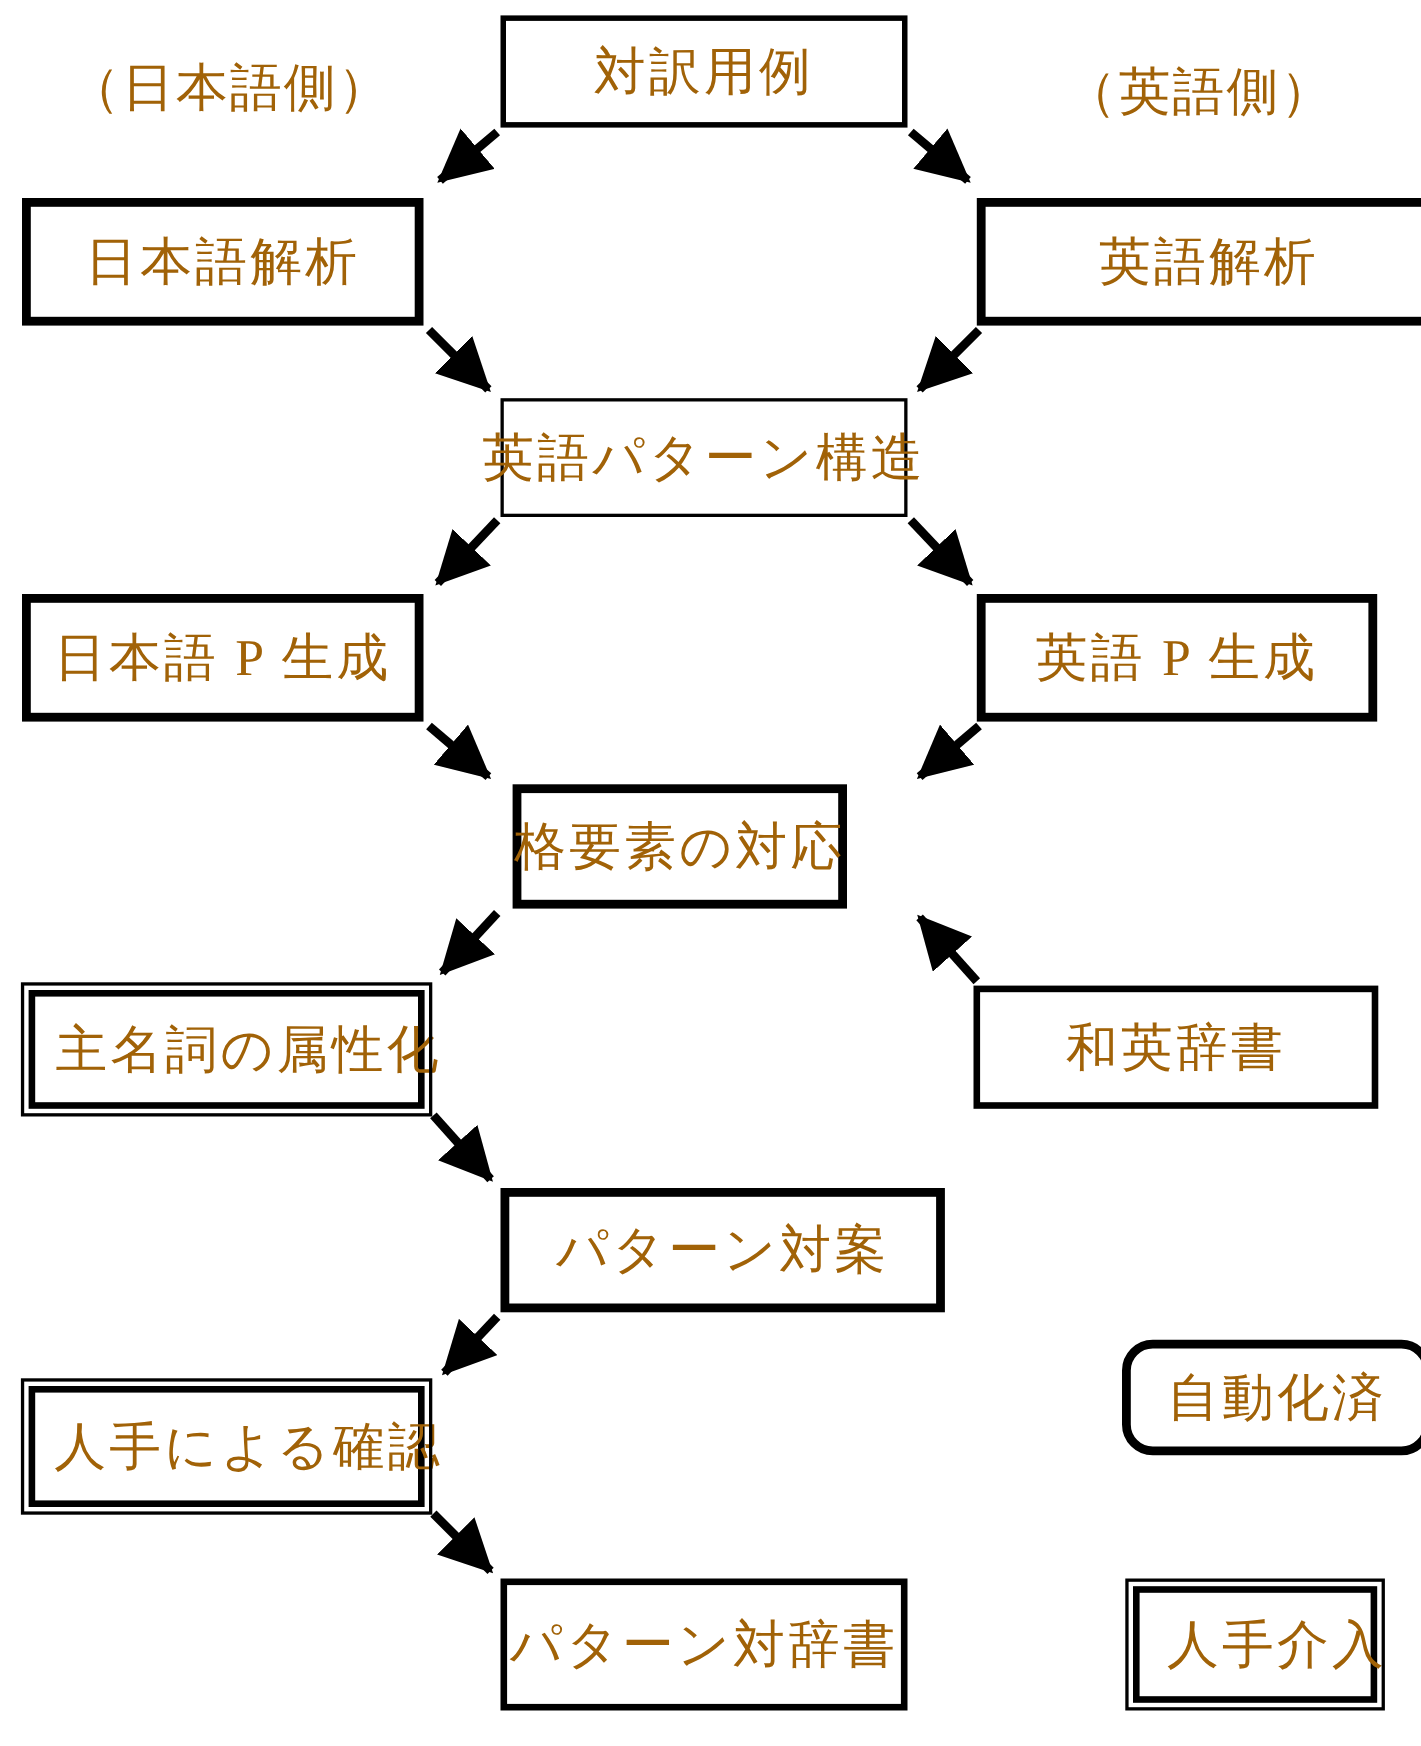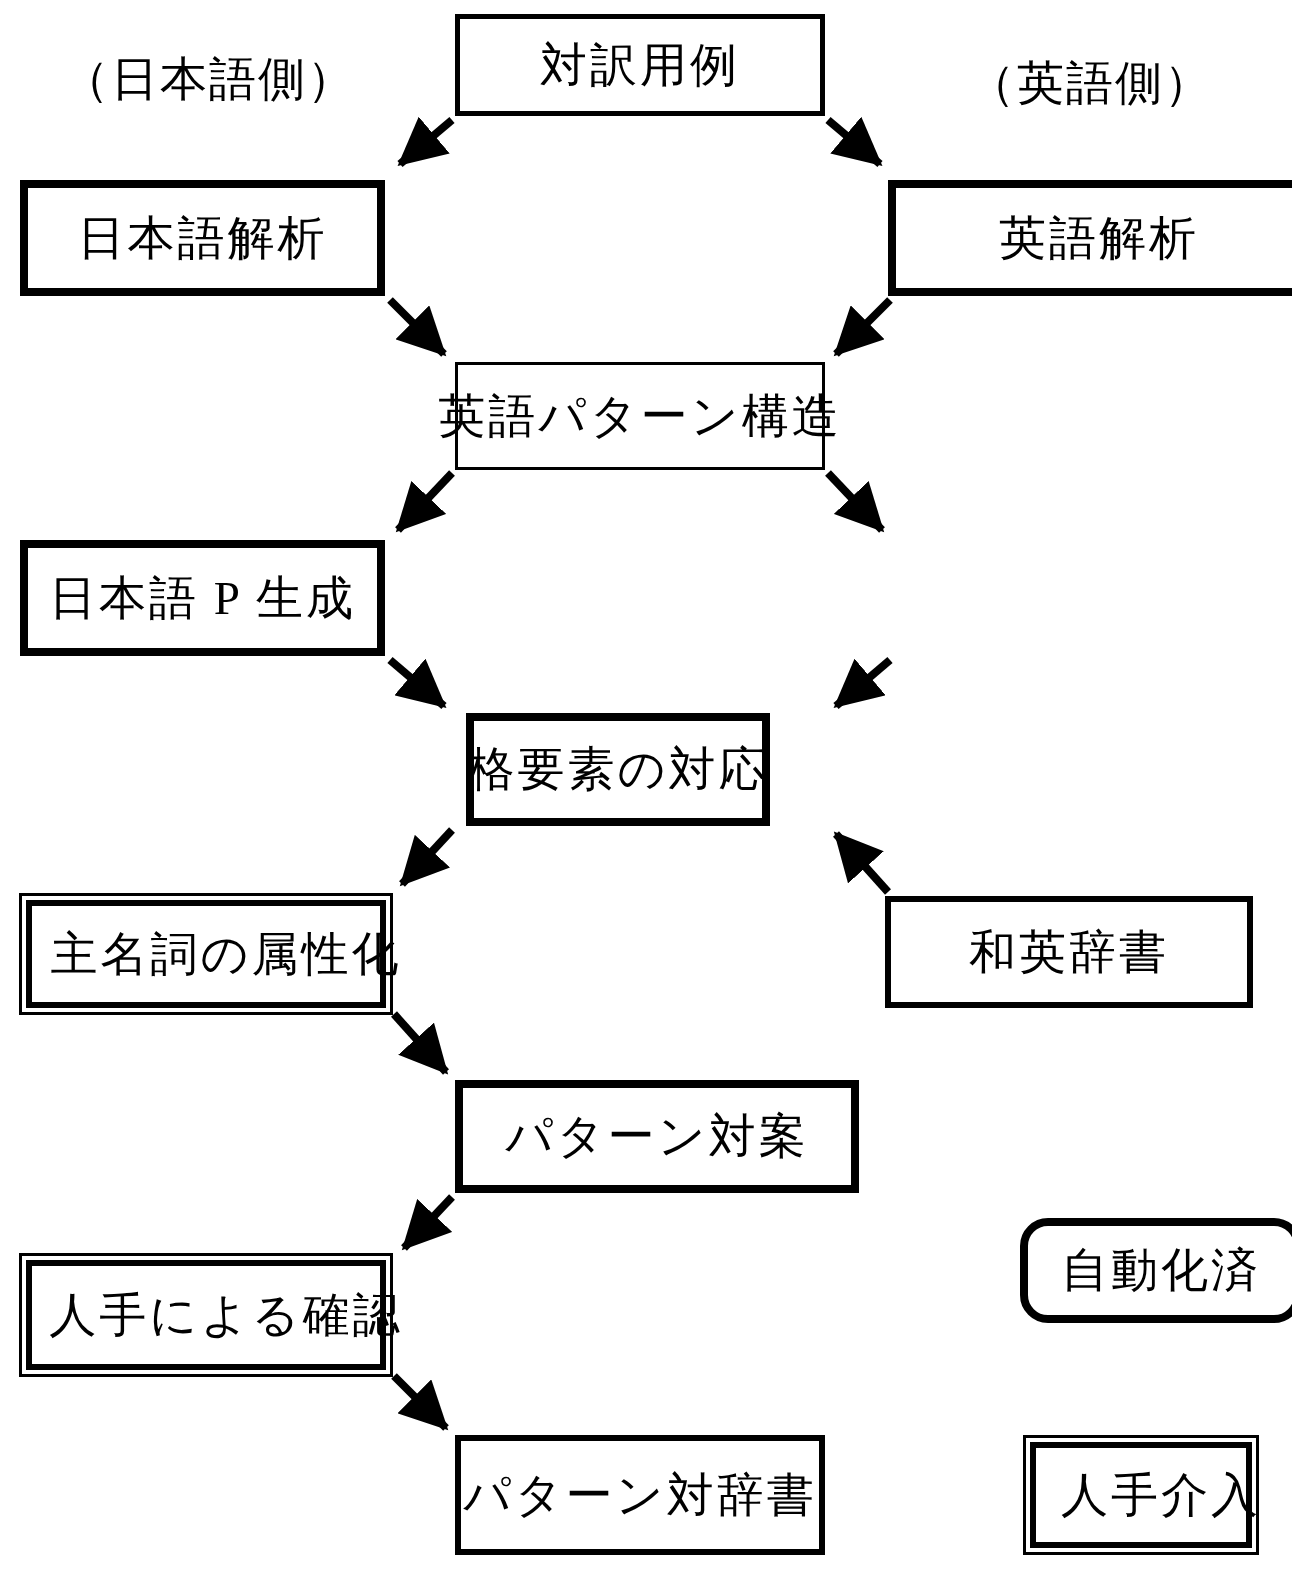--- a/index.html
+++ b/index.html
@@ -6,21 +6,21 @@
     margin: 0;
     padding: 0;
     background: #ffffff;
   }
   .page {
     position: relative;
     width: 1292px;
     height: 1587px;
     background: #ffffff;
     font-family: "Liberation Serif", "DejaVu Serif", serif;
-    color: #000000;
+    color: #a16207;
     overflow: hidden;
   }
   .box {
     position: absolute;
     background: #fff;
     border: 8px solid #000;
     display: flex;
     align-items: center;
     justify-content: center;
     font-size: 47px;
@@ -67,20 +67,21 @@
   <div class="side-label" style="left:968px; top:52px;">（英語側）</div>
 
   <div class="box medium" style="left:455px; top:14px; width:370px; height:102px;">対訳用例</div>
 
   <div class="box" style="left:20px; top:180px; width:365px; height:116px;">日本語解析</div>
   <div class="box" style="left:888px; top:180px; width:422px; height:116px;">英語解析</div>
 
   <div class="box thin overflow-text" style="left:455px; top:362px; width:370px; height:108px;">英語パターン構造</div>
 
   <div class="box" style="left:20px; top:540px; width:365px; height:116px;">日本語 P 生成</div>
+  <div class="box" style="left:888px; top:540px; width:364px; height:116px;">英語 P 生成</div>
 
   <div class="box" style="left:466px; top:713px; width:304px; height:113px;">格要素の対応</div>
 
   <div class="box double" style="left:26px; top:900px; width:360px; height:108px;">主名詞の属性化</div>
   <div class="box thin6" style="left:885px; top:896px; width:368px; height:112px;">和英辞書</div>
 
   <div class="box" style="left:455px; top:1080px; width:404px; height:113px;">パターン対案</div>
 
   <div class="box double" style="left:26px; top:1260px; width:360px; height:110px;">人手による確認</div>
   <div class="box" style="left:1020px; top:1218px; width:282px; height:105px;border-radius:28px;">自動化済</div>

